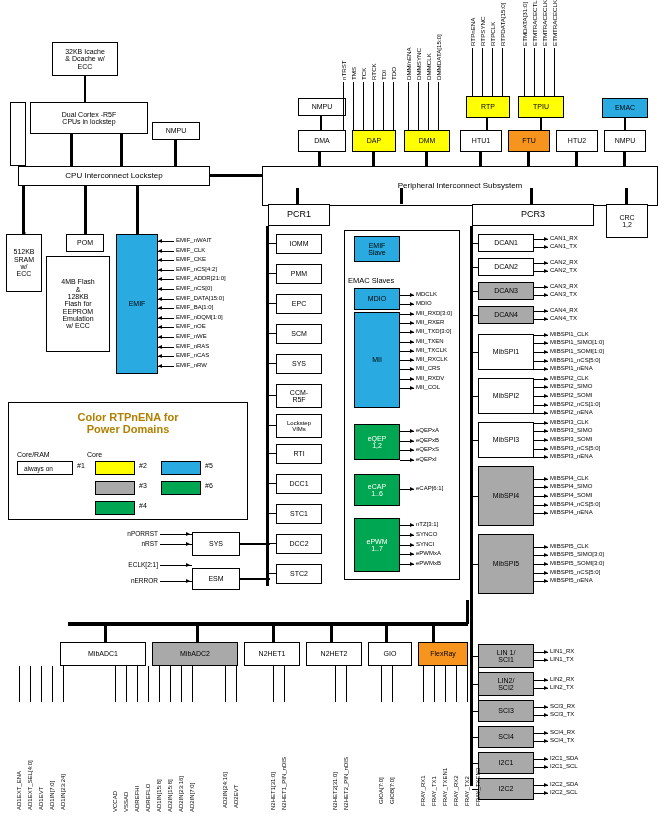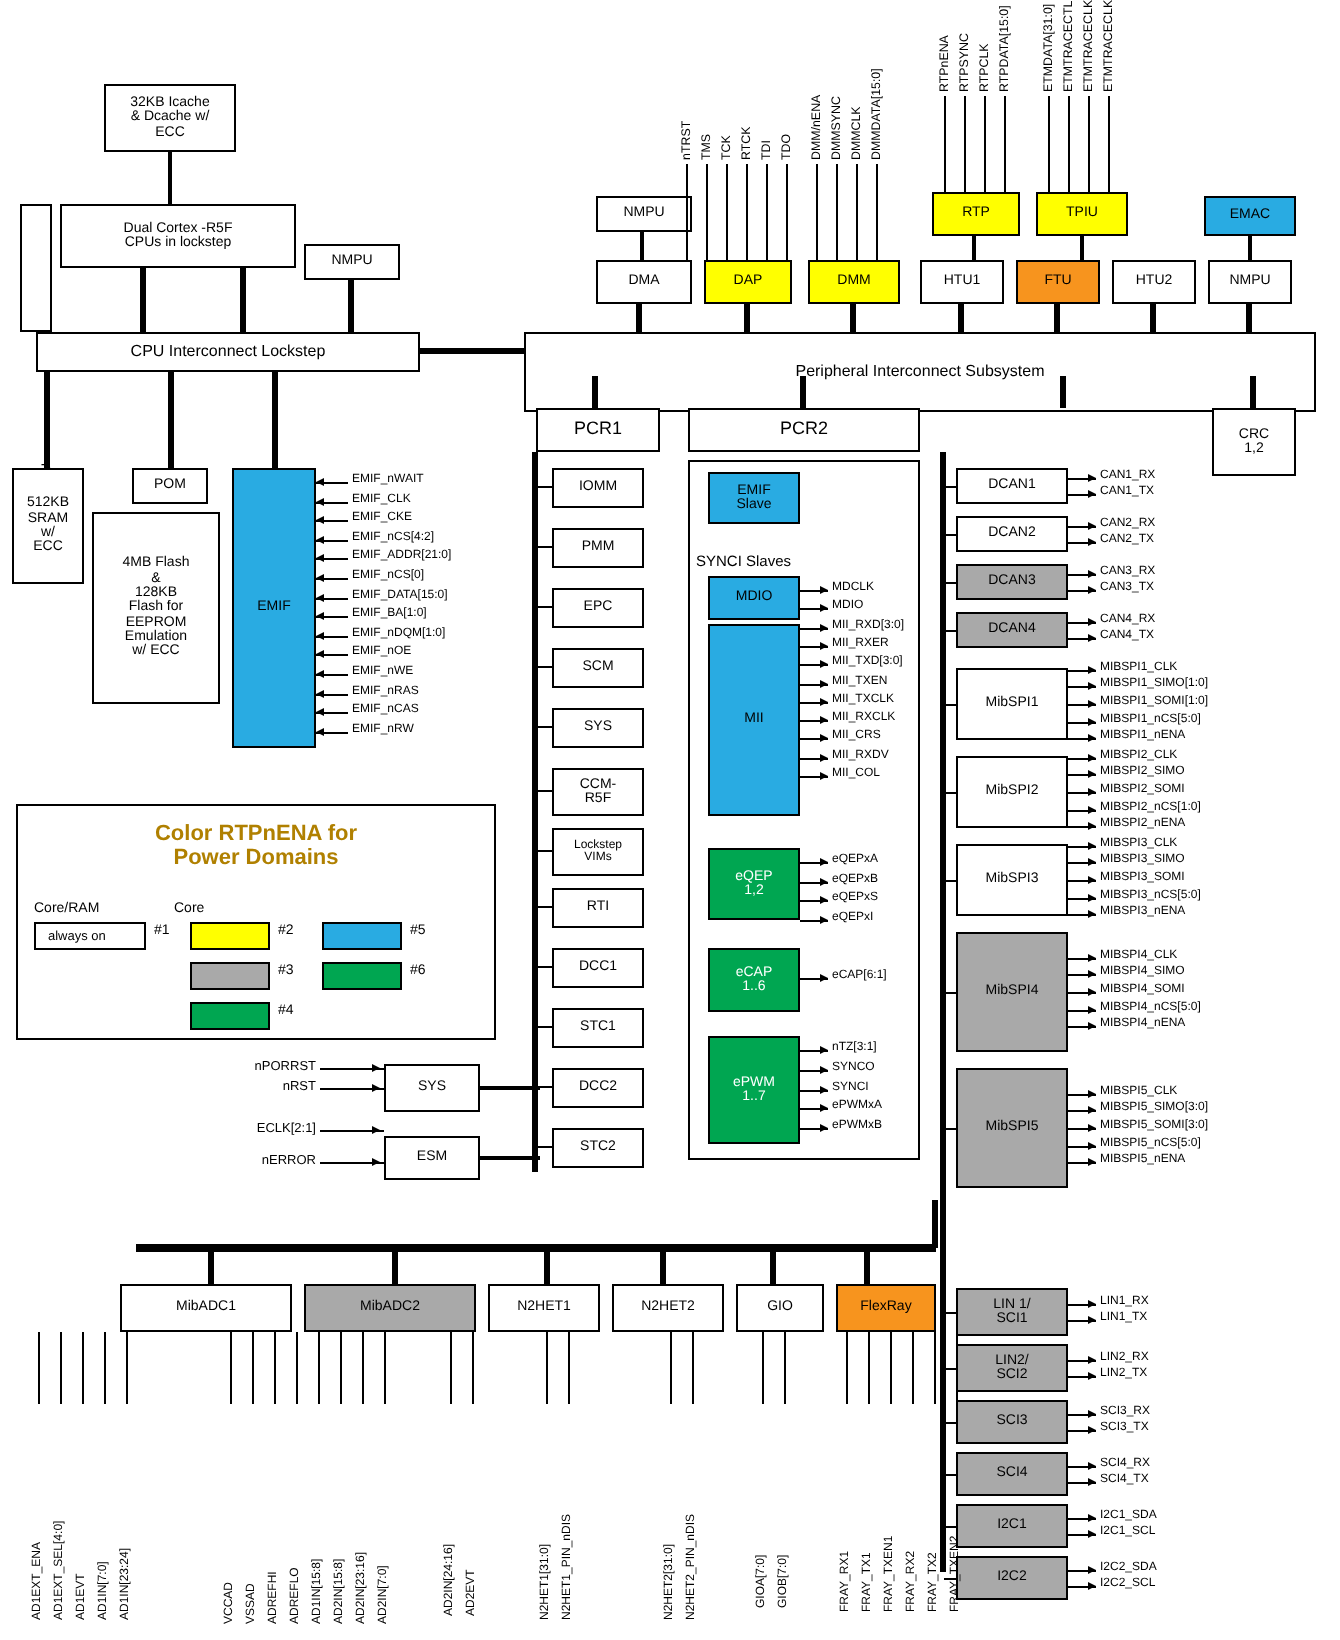--- a/index.html
+++ b/index.html
@@ -178,21 +178,21 @@
       <div class="lbl" style="left:176px;top:342.6px;font-size:6px;">EMIF_nRAS</div>
       <div class="ln" style="left:158px;top:356.2px;width:16px;height:1px;"></div>
       <div class="arrow ar-l" style="left:158px;top:354.2px;"></div>
       <div class="lbl" style="left:176px;top:352.2px;font-size:6px;">EMIF_nCAS</div>
       <div class="ln" style="left:158px;top:365.8px;width:16px;height:1px;"></div>
       <div class="arrow ar-l" style="left:158px;top:363.8px;"></div>
       <div class="lbl" style="left:176px;top:361.8px;font-size:6px;">EMIF_nRW</div>
     </div>
 
   <div class="blk" style="left:268px;top:204px;width:62px;height:22px;font-size:9px;">PCR1</div>
-  <div class="blk" style="left:344px;top:204px;width:116px;height:22px;font-size:9px;">PCR2</div>
+  <div class="blk" style="left:472px;top:204px;width:122px;height:22px;font-size:9px;">PCR3</div>
   <div class="blk" style="left:606px;top:204px;width:42px;height:34px;">CRC
 1,2</div>
 
   <div class="ln" style="left:296px;top:188px;width:3px;height:16px;"></div>
   <div class="ln" style="left:400px;top:188px;width:3px;height:16px;"></div>
   <div class="ln" style="left:530px;top:188px;width:3px;height:16px;"></div>
   <div class="ln" style="left:625px;top:188px;width:3px;height:16px;"></div>
 
   <div class="blk" style="left:276px;top:234px;width:46px;height:20px;">IOMM</div>
   <div class="blk" style="left:276px;top:264px;width:46px;height:20px;">PMM</div>
@@ -219,21 +219,21 @@
   <div class="ln" style="left:268px;top:425px;width:8px;height:1px;"></div>
   <div class="ln" style="left:268px;top:453px;width:8px;height:1px;"></div>
   <div class="ln" style="left:268px;top:483px;width:8px;height:1px;"></div>
   <div class="ln" style="left:268px;top:513px;width:8px;height:1px;"></div>
   <div class="ln" style="left:268px;top:543px;width:8px;height:1px;"></div>
   <div class="ln" style="left:268px;top:573px;width:8px;height:1px;"></div>
 
   <div class="blk" style="left:344px;top:230px;width:116px;height:350px;background:transparent;"></div>
   <div class="blk blue" style="left:354px;top:236px;width:46px;height:26px;">EMIF
 Slave</div>
-  <span class="lbl" style="left:348px;top:276px;font-size:7.5px;">SYNCI Slaves</span>
+  <span class="lbl" style="left:348px;top:276px;font-size:7.5px;">EMAC Slaves</span>
   <div class="blk blue" style="left:354px;top:288px;width:46px;height:22px;">MDIO</div>
   <div class="blk blue" style="left:354px;top:312px;width:46px;height:96px;">MII</div>
   <div class="blk green" style="left:354px;top:424px;width:46px;height:36px;">eQEP
 1,2</div>
   <div class="blk green" style="left:354px;top:474px;width:46px;height:32px;">eCAP
 1..6</div>
   <div class="blk green" style="left:354px;top:518px;width:46px;height:54px;">ePWM
 1..7</div>
 
   <div id="mii-sigs">

